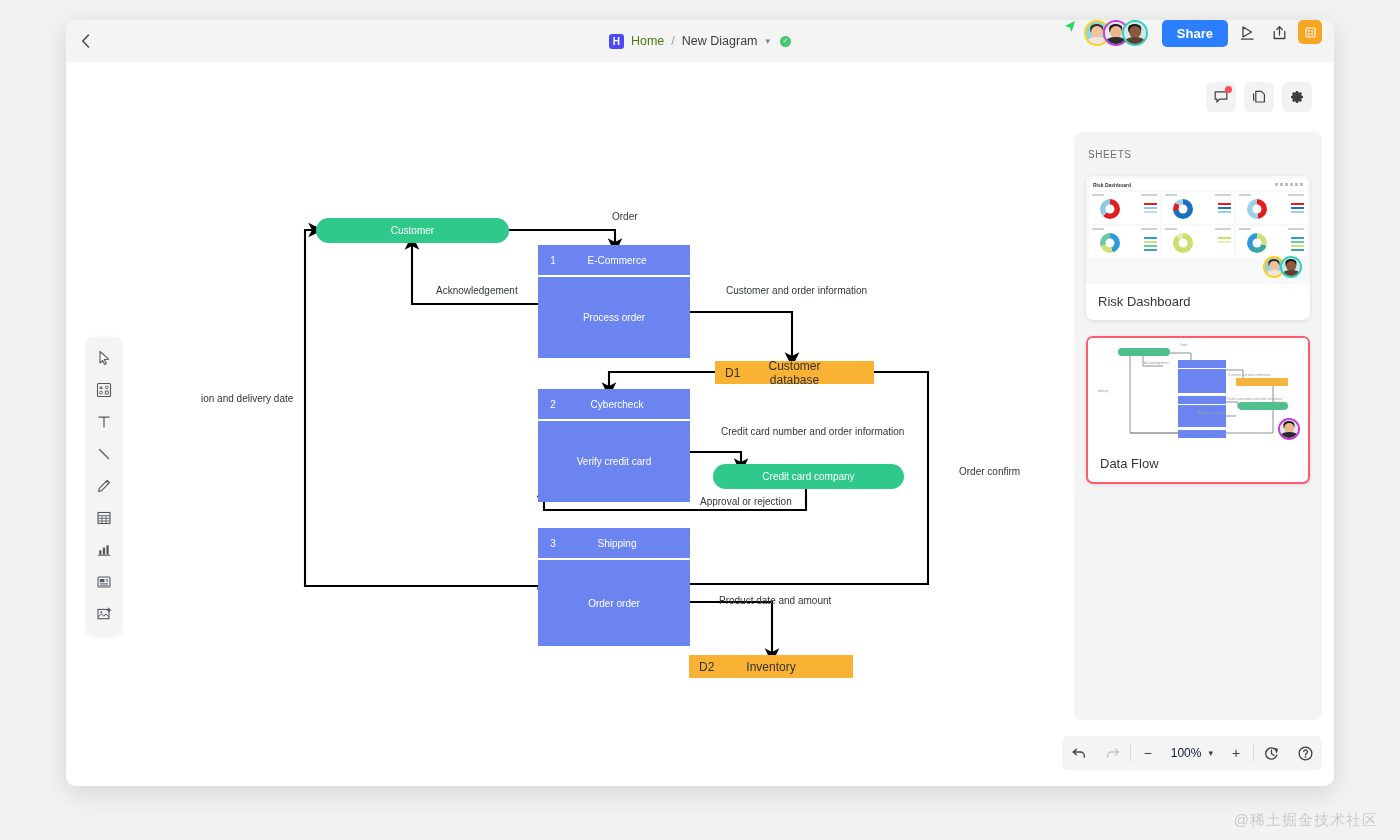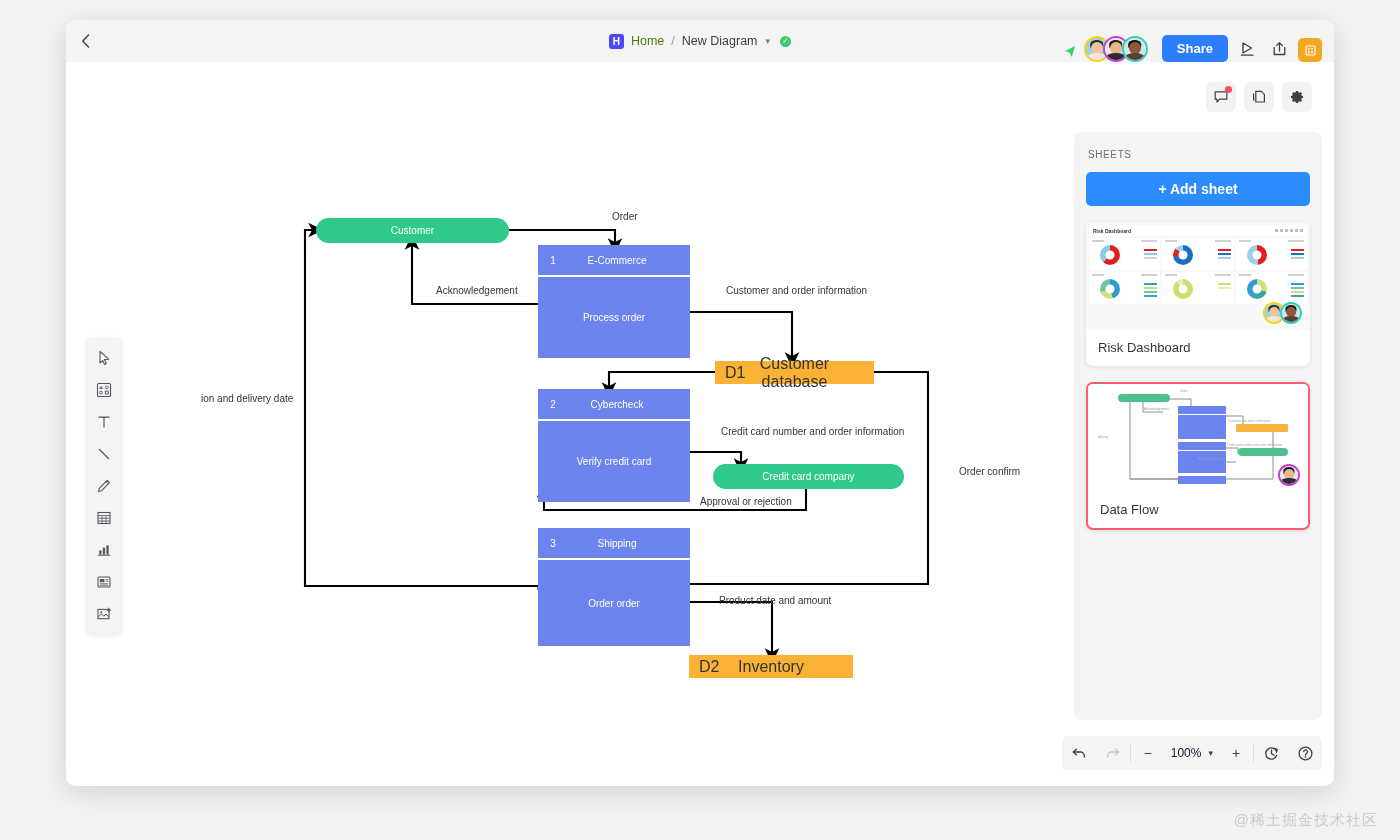--- a/index.html
+++ b/index.html
@@ -47,21 +47,21 @@
   .crumb-title{ font-size:12.5px; color:#3c4043; cursor:pointer;}
   .crumb-caret{ font-size:9px; color:#7b8086; cursor:pointer; margin-left:1px;}
   .sync-dot{
     width:11px;height:11px;border-radius:50%;background:#43c76f;
     display:flex;align-items:center;justify-content:center;
     color:#fff;font-size:7px; margin-left:3px;
   }
 
   #topbar-right{
     position:absolute; right:12px; top:0; height:42px;
-    display:flex; align-items:flex-end; gap:6px;
+    display:flex; align-items:flex-start; gap:6px;
   }
   .cursor-mark{ color:#2bd65b; font-size:14px; margin-right:2px; transform:scaleX(-1);}
   .avatars{ display:flex; align-items:center; }
   .avatar{
     width:26px;height:26px;border-radius:50%;
     border:2px solid #ffd21e; margin-left:-7px;
     overflow:hidden; position:relative; background:#cfd8dc;
   }
   .avatar:first-child{ margin-left:0; }
   .avatar.ring-yellow{ border-color:#fcd313;}
@@ -196,21 +196,21 @@
   
   #diagram{ position:absolute; inset:0; }
   .node{ position:absolute; }
   .ext{
     border-radius:16px; background:#2ec98b; color:#fff;
     display:flex;align-items:center;justify-content:center;
     font-size:10px;
   }
   .store{
     background:#f9b233; color:#333;
-    display:flex; align-items:center; font-size:16px;justify-content:space-between;
+    display:flex; align-items:center; font-size:12px;justify-content:space-between;
   }
   .store .sid{ width:34px; text-align:left; padding-left:10px; }
   .store .slabel{ flex:1; text-align:center; padding-right:34px;}
   .proc{ display:flex; flex-direction:column; }
   .proc-head{
     background:#6b84ef; color:#fff; height:30px;
     display:flex; align-items:center; font-size:10px;
   }
   .proc-head .pid{ width:30px; text-align:center;}
   .proc-head .plabel{ flex:1; text-align:center; padding-right:24px;}
@@ -469,21 +469,20 @@
       <div class="panel-btn">
         <svg width="16" height="16" viewBox="0 0 16 16">
           <path fill="#3c4043" d="M8 5.2a2.8 2.8 0 100 5.6 2.8 2.8 0 000-5.6zm0 4.2a1.4 1.4 0 110-2.8 1.4 1.4 0 010 2.8z"></path>
           <path fill="#3c4043" d="M14 6.9l-1.3-.2a4.9 4.9 0 00-.5-1.2l.8-1-1.5-1.5-1 .8a4.9 4.9 0 00-1.2-.5L9.1 2H6.9l-.2 1.3c-.4.1-.8.3-1.2.5l-1-.8L3 4.5l.8 1c-.2.4-.4.8-.5 1.2L2 6.9v2.2l1.3.2c.1.4.3.8.5 1.2l-.8 1 1.5 1.5 1-.8c.4.2.8.4 1.2.5l.2 1.3h2.2l.2-1.3c.4-.1.8-.3 1.2-.5l1 .8 1.5-1.5-.8-1c.2-.4.4-.8.5-1.2l1.3-.2V6.9z"></path>
         </svg>
       </div>
     </div>
 
     <div id="sheets-panel">
       <div id="sheets-label">SHEETS</div>
-      <button id="add-sheet-btn">+ Add sheet</button>
 
       <div class="sheet-card">
         <div class="sheet-thumb">
           <div class="rd">
             <div class="rd-head">
               <span class="rd-title">Risk Dashboard</span>
               <span class="rd-tools">
                 <i></i>
                   <i></i>
                   <i></i>

